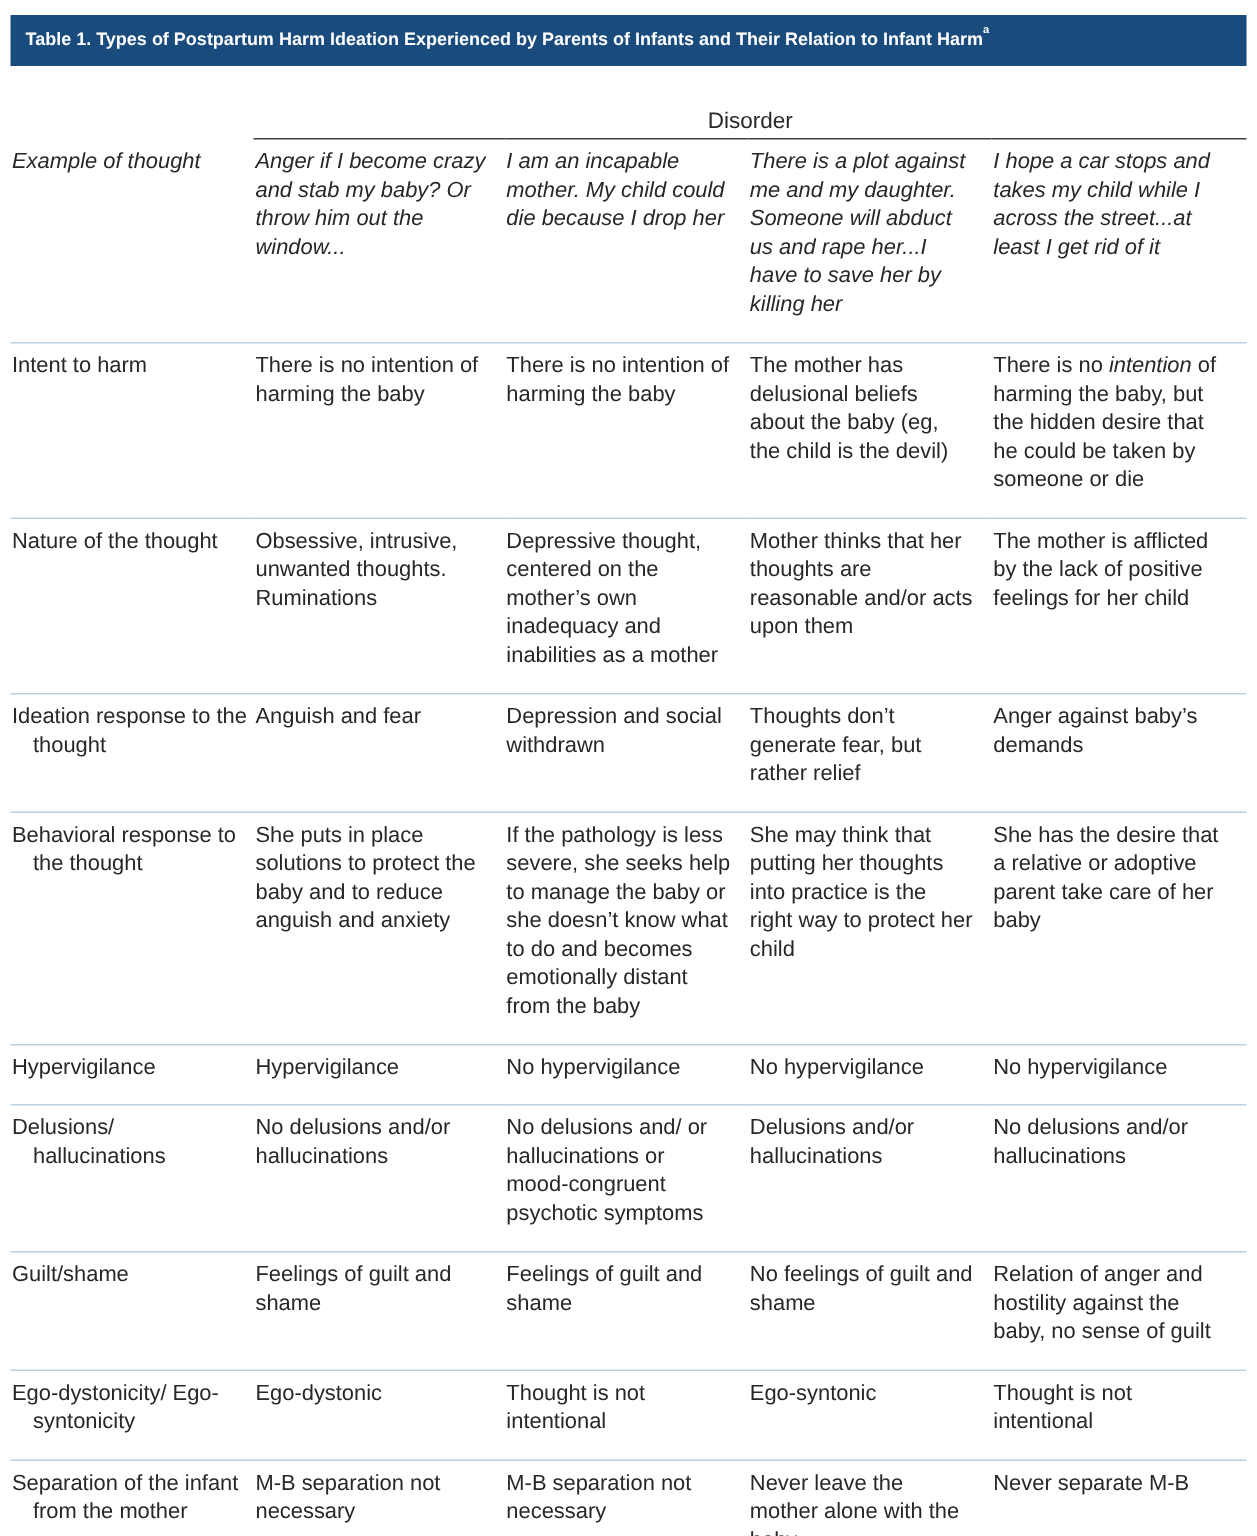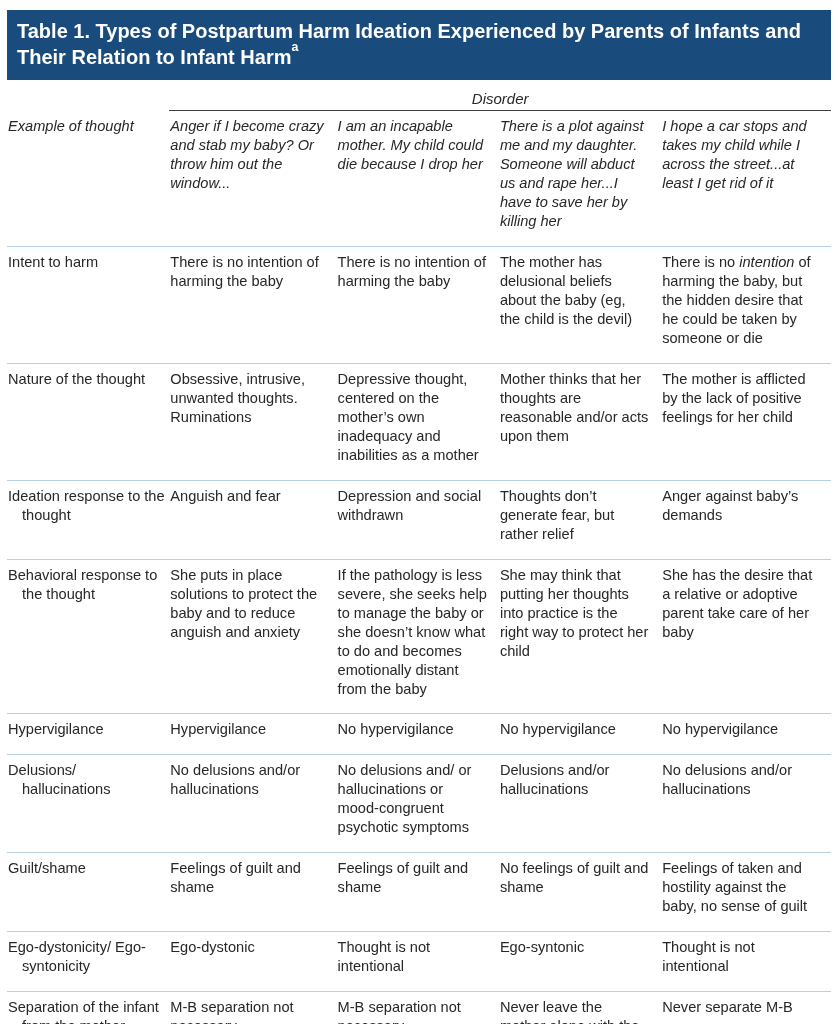--- a/index.html
+++ b/index.html
@@ -7,26 +7,26 @@
     --rule-dark:#3f3f3f;
     --rule-light:#b9cfe3;
     --rule-blue:#4d7fad;
     --text:#27272a;
   }
   html,body{margin:0;padding:0;background:#ffffff;}
   body{font-family:"Liberation Sans","DejaVu Sans",sans-serif;color:var(--text);}
   .page{width:838px;box-sizing:border-box;padding:10px 7px 6px 7px;background:#fff;}
   .title-bar{
     background:var(--navy);color:#ffffff;font-weight:bold;
-    font-size:20px;line-height:1.32;padding:8px 12px 9px 10px;
+    font-size:12px;line-height:1.32;padding:8px 12px 9px 10px;
   }
   .title-bar sup{font-size:62%;position:relative;top:-0.45em;}
   table{width:100%;border-collapse:collapse;table-layout:fixed;font-size:14.6px;line-height:1.3;}
   col.c1{width:19.7%;} col.c2{width:20.3%;} col.c3{width:19.7%;} col.c4{width:19.7%;} col.c5{width:20.6%;}
-  tr.spanner-row td{padding:9px 0 1px 0;border:none;font-style:italic;}
+  tr.spanner-row td{padding:27px 0 1px 0;border:none;}
   td.spanner{text-align:center;font-size:15px;border-bottom:1.5px solid var(--rule-dark) !important;padding-bottom:2px !important;}
   tr.colhead-row td{
     text-align:center;vertical-align:bottom;font-size:15px;
     padding:6px 2px 5px 2px;border-bottom:2px solid var(--rule-dark);
   }
   tr.colhead-row td:first-child{text-align:left;padding-left:1px;}
   tbody td{
     vertical-align:top;border-top:1px solid var(--rule-light);
     padding:6px 12px 15px 1px;
   }
@@ -106,21 +106,21 @@
           <td>No delusions and/or hallucinations</td>
           <td>No delusions and/ or hallucinations or mood-congruent psychotic symptoms</td>
           <td>Delusions and/or hallucinations</td>
           <td>No delusions and/or hallucinations</td>
         </tr>
         <tr class="">
           <td class="row-label">Guilt/shame</td>
           <td>Feelings of guilt and shame</td>
           <td>Feelings of guilt and shame</td>
           <td>No feelings of guilt and shame</td>
-          <td>Feelings of taken and hostility against the baby, no sense of guilt</td>
+          <td>Relation of anger and hostility against the baby, no sense of guilt</td>
         </tr>
         <tr class="">
           <td class="row-label">Ego-dystonicity/ Ego-syntonicity</td>
           <td>Ego-dystonic</td>
           <td>Thought is not intentional</td>
           <td>Ego-syntonic</td>
           <td>Thought is not intentional</td>
         </tr>
         <tr class="">
           <td class="row-label">Separation of the infant from the mother</td>

